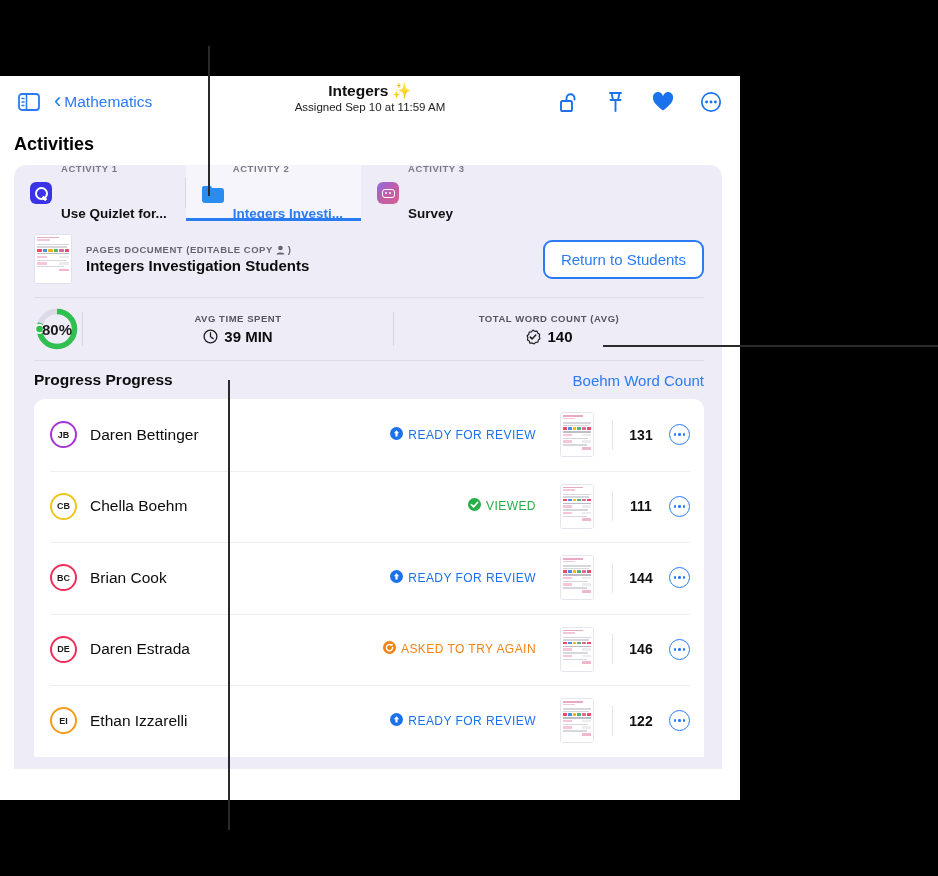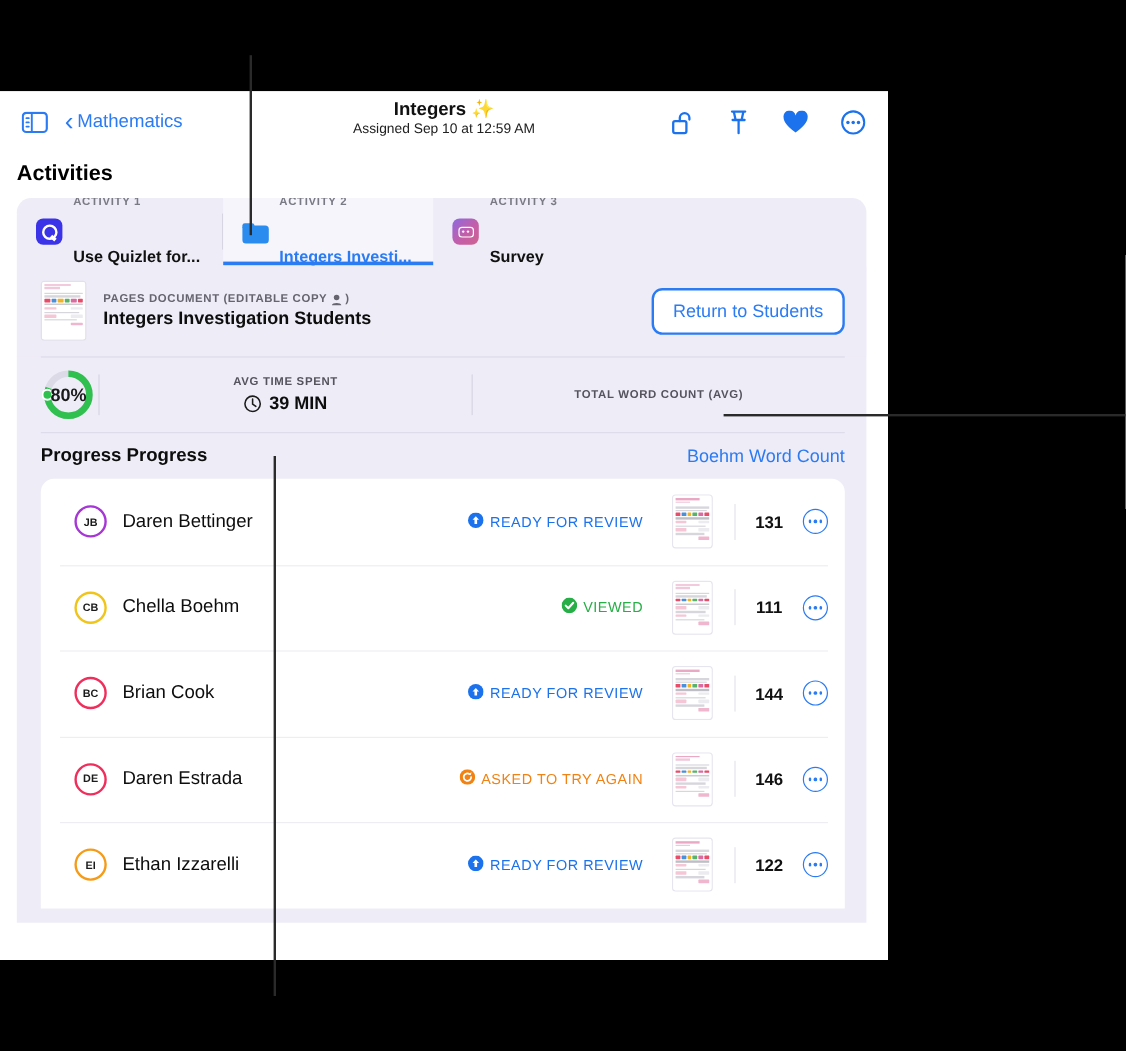--- a/index.html
+++ b/index.html
@@ -173,21 +173,21 @@
   }
   .sp-title { font-size:15.5px; font-weight:bold; color:#0d0d0d; }
   .sp-link { font-size:15px; color:#2b7bf3; cursor:pointer; }
 
   
   .list {
     background:#fff; margin:0 18px 0 20px; border-radius:11px 11px 0 0;
     overflow:hidden;
   }
   .row {
-    display:flex; align-items:center; height:71.5px; padding:0 14px 0 28px;
+    display:flex; align-items:center; height:71.5px; padding:0 14px 0 16px;
     position:relative;
   }
   .row:not(:first-child):before {
     content:""; position:absolute; left:16px; right:14px; top:0;
     height:1px; background:#eeedf2;
   }
   .avatar {
     width:27px; height:27px; border-radius:50%; border:2px solid;
     display:flex; align-items:center; justify-content:center;
     font-size:9px; font-weight:bold; color:#1b1b1b; flex:0 0 27px;
@@ -246,21 +246,21 @@
         <span class="chev">‹</span>
         <span class="back-text">Mathematics</span>
       </div>
     </div>
 
     <div class="tb-center">
       <div class="doc-title">
         <span>Integers</span>
         <span>✨</span>
       </div>
-      <div class="doc-sub">Assigned Sep 10 at 12:59 AM</div>
+      <div class="doc-sub">Assigned Sep 10 at 11:59 AM</div>
     </div>
 
     <div class="tb-right">
       <div class="tb-icon">
         <svg width="21" height="21" viewBox="0 0 21 21">
           <rect x="3" y="9" width="11" height="10" rx="1.6" fill="none" stroke="#1b72ec" stroke-width="1.9"></rect>
           <path d="M8.5 9 V6.2 A4 4 0 0 1 16.5 6.2 V7.6" fill="none" stroke="#1b72ec" stroke-width="1.9" stroke-linecap="round"></path>
         </svg>
       </div>
       <div class="tb-icon">
@@ -402,20 +402,27 @@
             <path d="M7.5 3.6 V7.7 L10.2 9.6" fill="none" stroke="#1c1c1c" stroke-width="1.3" stroke-linecap="round"></path>
           </svg>
           <span>39 MIN</span>
         </div>
       </div>
 
       <div class="vdiv"></div>
 
       <div class="stat">
         <div class="stat-lbl">TOTAL WORD COUNT (AVG)</div>
+        <div class="stat-val">
+          <svg width="16" height="16" viewBox="0 0 16 16">
+            <path d="M8 1 L9.8 2.4 L12 2.1 L12.8 4.2 L14.7 5.3 L14.2 7.5 L15 9.6 L13.3 11 L12.9 13.2 L10.7 13.4 L9.1 14.9 L7.2 13.9 L5 14.2 L4.3 12.1 L2.4 11 L2.9 8.8 L2.1 6.7 L3.8 5.3 L4.2 3.1 L6.4 2.9 Z" fill="none" stroke="#1c1c1c" stroke-width="1.15" stroke-linejoin="round"></path>
+            <path d="M5.3 8.1 L7.1 9.9 L10.8 6.1" fill="none" stroke="#1c1c1c" stroke-width="1.5" stroke-linecap="round" stroke-linejoin="round"></path>
+          </svg>
+          <span>140</span>
+        </div>
       </div>
     </div>
 
     <div class="hr"></div>
 
     <div class="sp-head">
       <div class="sp-title">Progress Progress</div>
       <div class="sp-link">Boehm Word Count</div>
     </div>
 

